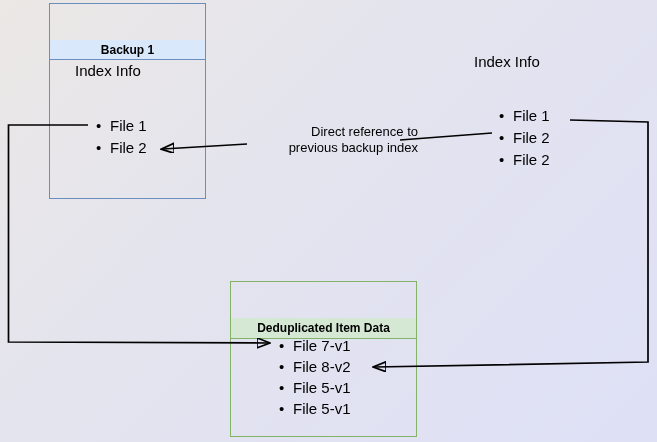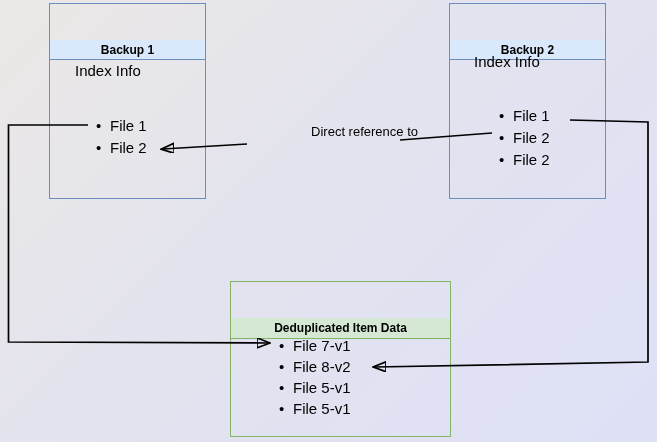--- a/index.html
+++ b/index.html
@@ -95,40 +95,37 @@
     <div class="file-row">
       <span class="bullet">•</span>
       <span>File 1</span>
     </div>
     <div class="file-row">
       <span class="bullet">•</span>
       <span>File 2</span>
     </div>
   </div>
 
-  <div class="node" style="left:449px; top:3px; width:157px; height:196px;">
-    <div class="node-header">Backup 2</div>
-  </div>
   <div class="subtitle" style="left:474px; top:53px;">Index Info</div>
   <div class="file-list" style="left:499px; top:104px;">
     <div class="file-row">
       <span class="bullet">•</span>
       <span>File 1</span>
     </div>
     <div class="file-row">
       <span class="bullet">•</span>
       <span>File 2</span>
     </div>
     <div class="file-row">
       <span class="bullet">•</span>
       <span>File 2</span>
     </div>
   </div>
 
-  <div class="node green" style="left:230px; top:281px; width:221px; height:156px;">
+  <div class="node green" style="left:230px; top:281px; width:187px; height:156px;">
     <div class="node-header">Deduplicated Item Data</div>
   </div>
   <div class="file-list tight" style="left:279px; top:335px;">
     <div class="file-row">
       <span class="bullet">•</span>
       <span>File 7-v1</span>
     </div>
     <div class="file-row">
       <span class="bullet">•</span>
       <span>File 8-v2</span>
@@ -138,20 +135,21 @@
       <span>File 5-v1</span>
     </div>
     <div class="file-row">
       <span class="bullet">•</span>
       <span>File 5-v1</span>
     </div>
   </div>
 
   <div class="annotation">
     <div>Direct reference to</div>
+    <div>previous backup index</div>
   </div>
 
   <svg id="connector-layer" width="657" height="442" viewBox="0 0 657 442">
     <defs>
       <marker id="ah" markerUnits="userSpaceOnUse" markerWidth="14" markerHeight="11" refX="11" refY="5" orient="auto">
         <path d="M0,0 L13,5 L0,10 Z" fill="#000" stroke="none"></path>
       </marker>
     </defs>
     <path d="M88,125 L8.5,125 L8.5,342 L268,343" marker-end="url(#ah)"></path>
     <path d="M492,133 L400,140"></path>

